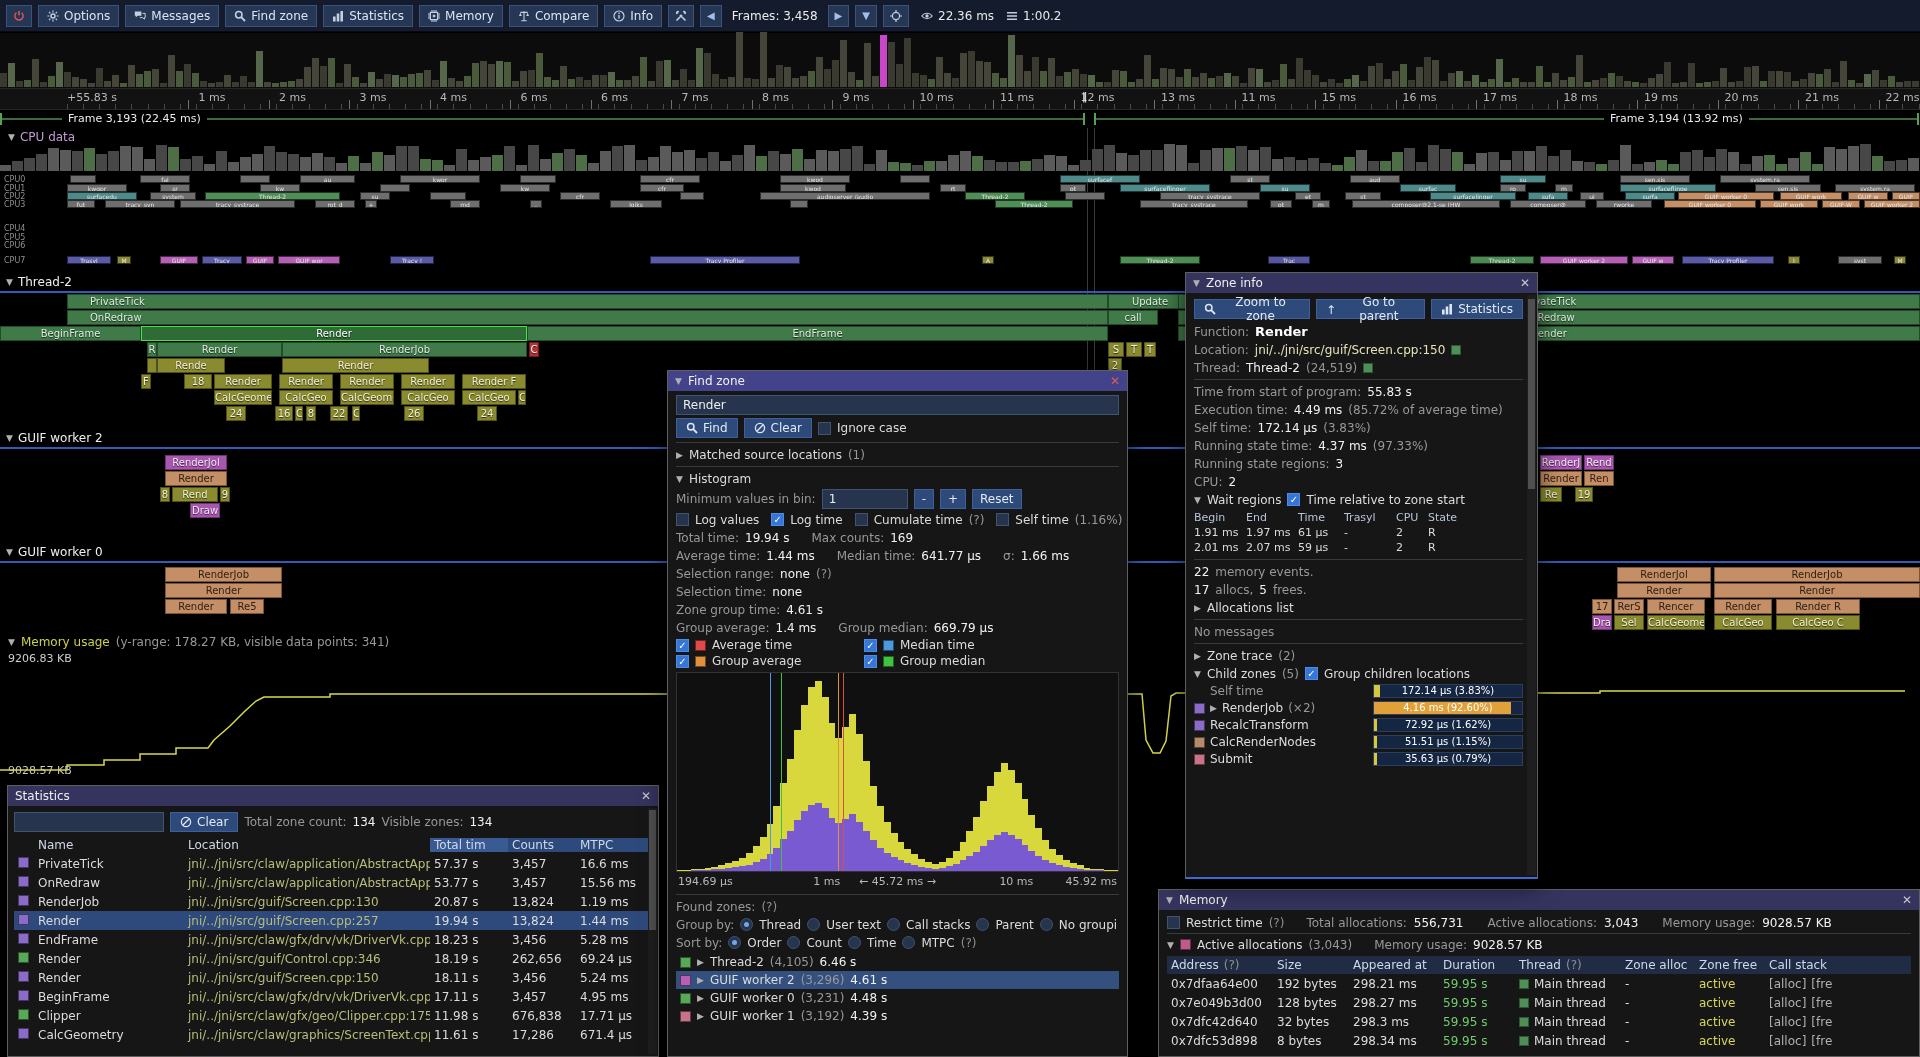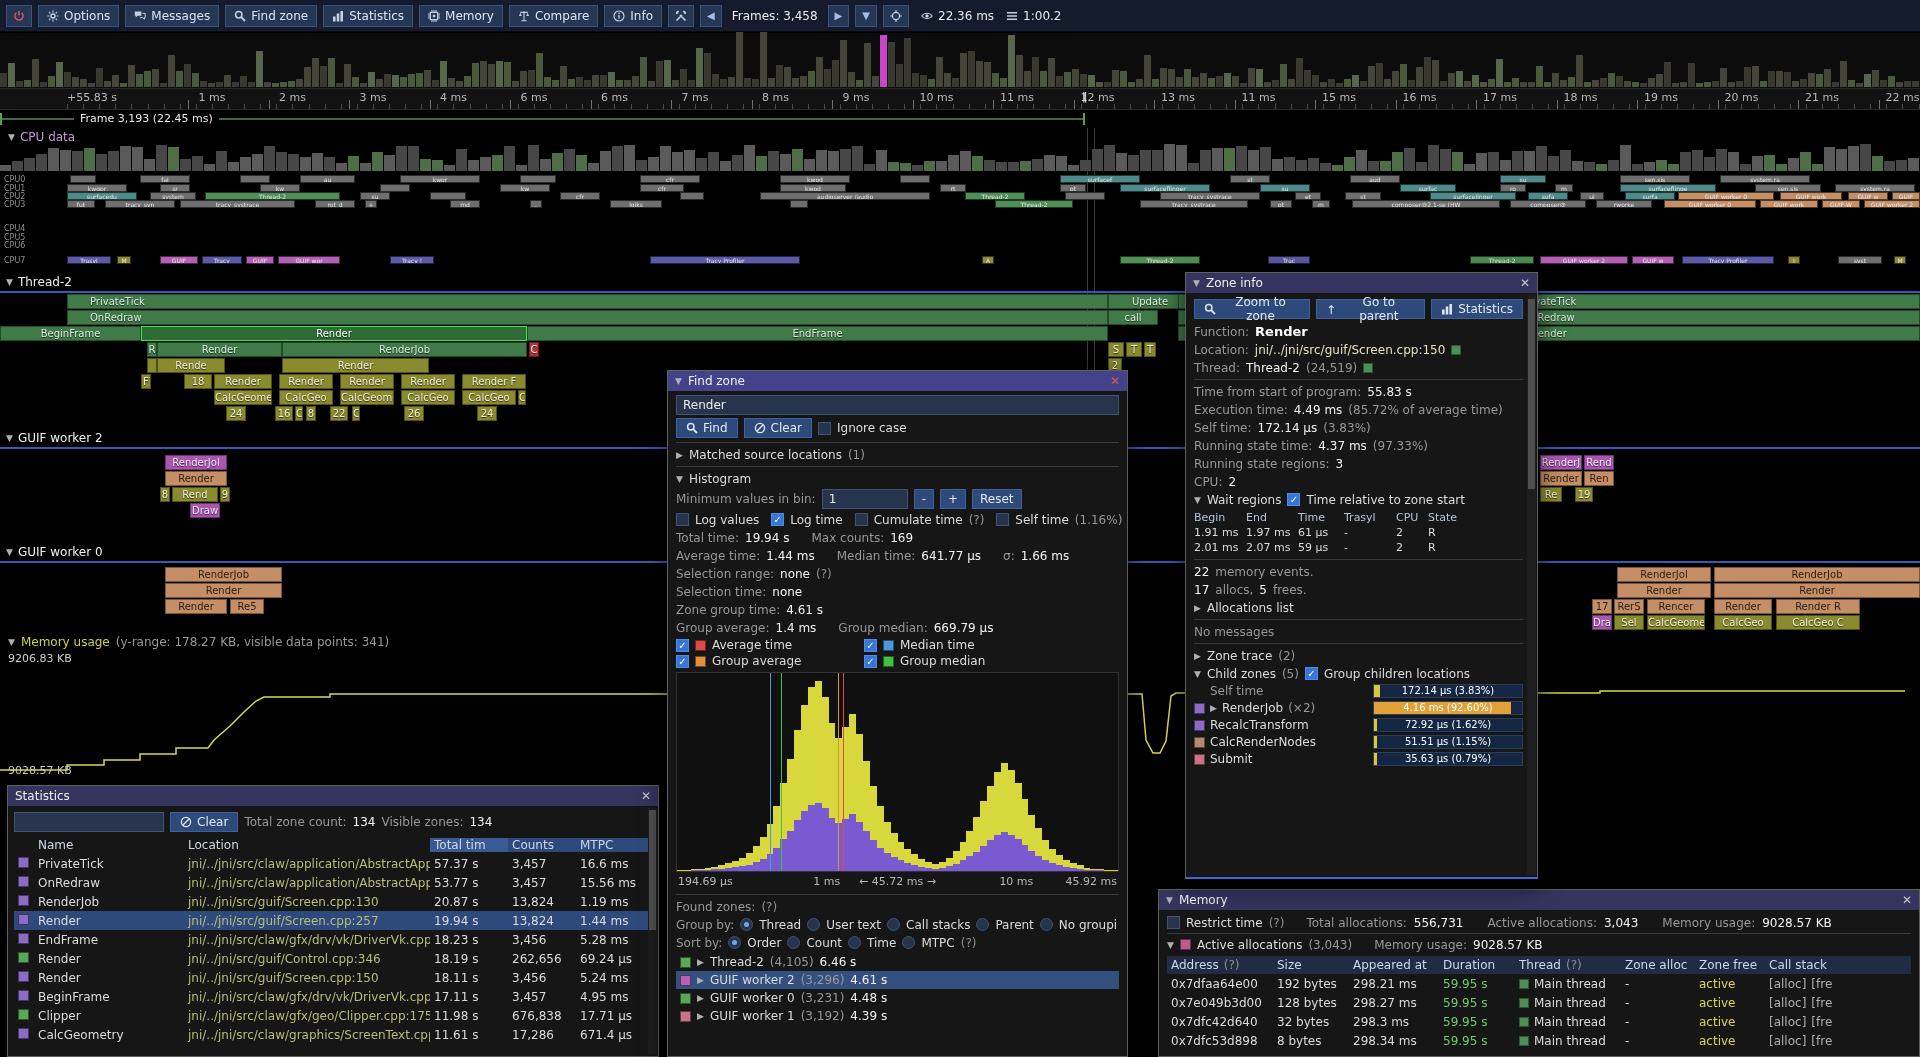--- a/index.html
+++ b/index.html
@@ -1038,21 +1038,25 @@
       <div class="rlabel" style="left: 1741.5px;">20 ms</div>
       <div class="rtick major" style="left: 1798px;"></div>
       <div class="rlabel" style="left: 1822px;">21 ms</div>
       <div class="rtick major" style="left: 1878.5px;"></div>
       <div class="rlabel" style="left: 1902.5px;">22 ms</div>
       <div class="rsplit" style="left: 1082px;">‖</div>
     </div>
   <div class="frame-row" id="frame-row">
       <div class="frame-span" style="left: 0px; width: 1085px;">
         <div class="frame-line"></div>
-        <div class="frame-label" style="left: 60px; margin-left: 12px;">Frame 3,193 (22.45 ms)</div>
+        <div class="frame-label" style="left: 60px;">Frame 3,193 (22.45 ms)</div>
+      </div>
+      <div class="frame-span" style="left: 1094px; width: 825px;">
+        <div class="frame-line"></div>
+        <div class="frame-label" style="left: 508px;">Frame 3,194 (13.92 ms)</div>
       </div>
     </div>
 
   <div class="win" style="left:7px;top:785px;width:652px;height:272px;z-index:60">
     <div class="win-title">
       <span>Statistics</span>
       <span class="close">✕</span>
     </div>
     <div class="win-body" style="padding:3px 6px">
       <div class="row">

